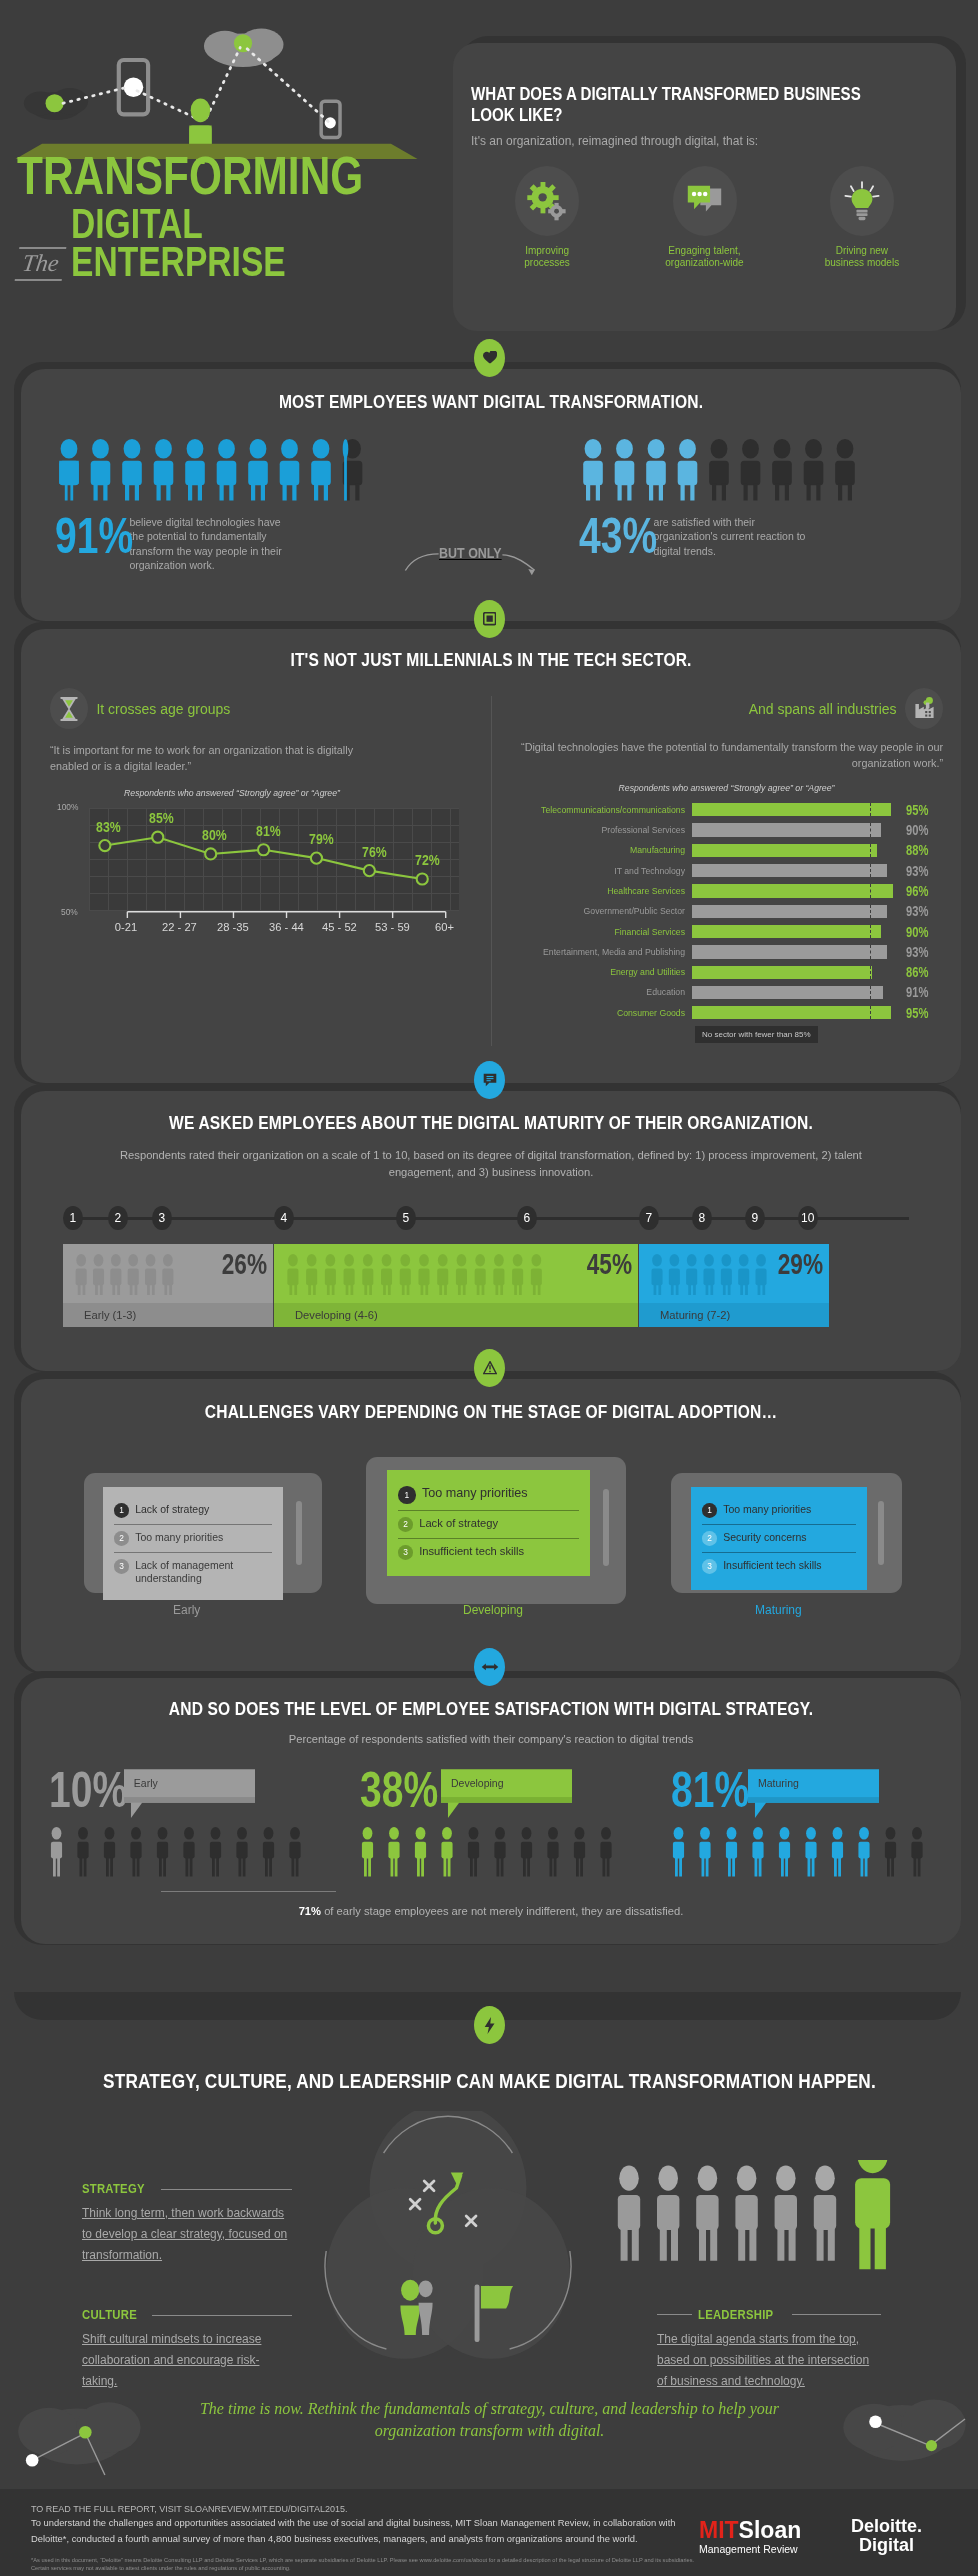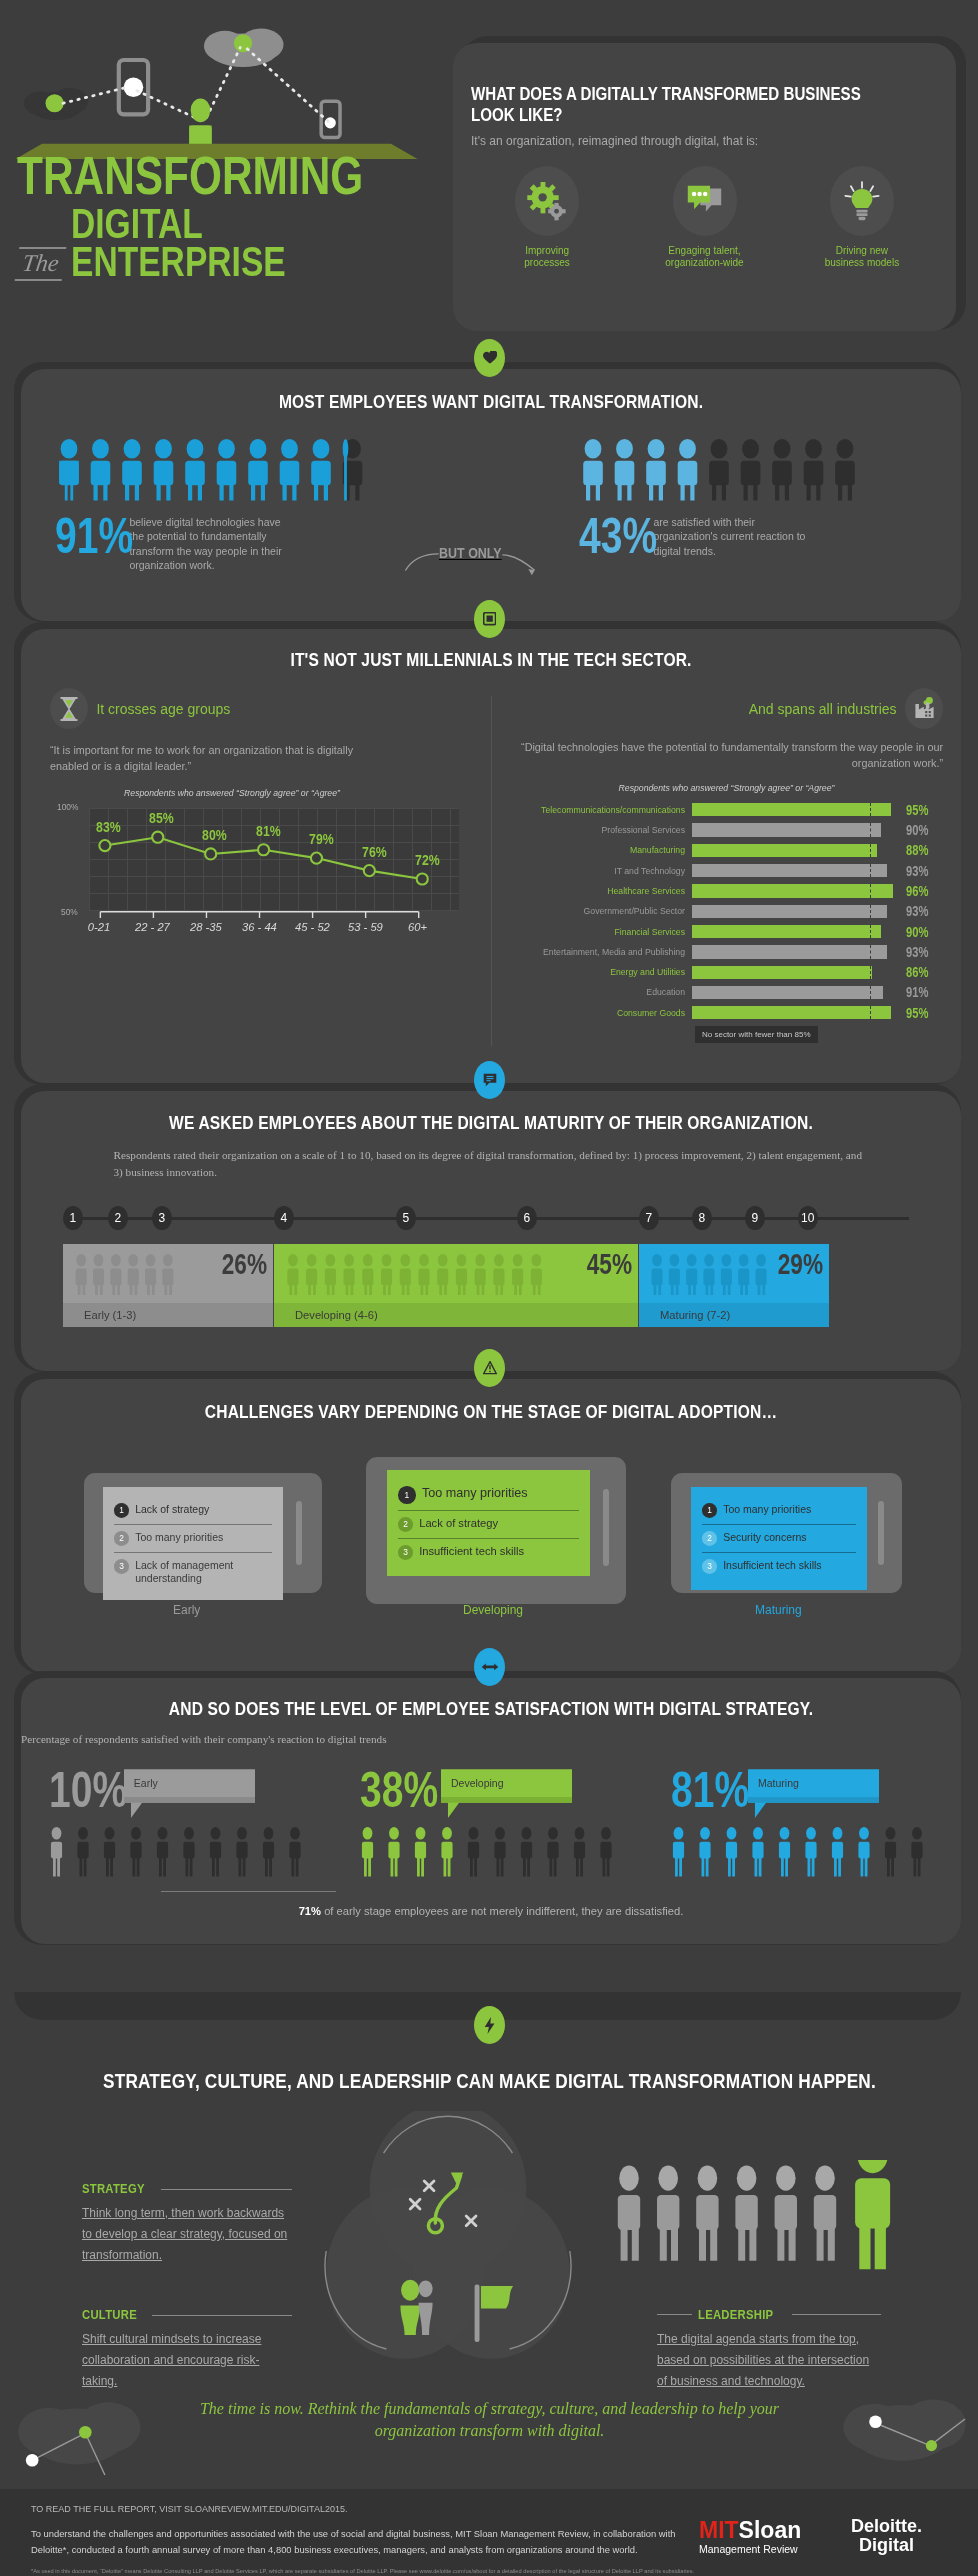--- a/index.html
+++ b/index.html
@@ -19,21 +19,21 @@
   }
   .badge.green { background:#8cc63e; }
   .badge.blue  { background:#23a8df; }
 
   h2.sect {
     color:#ffffff; font-weight:bold; text-align:center;
     font-size:19px; letter-spacing:0.2px;
     font-family:"Liberation Sans Narrow","Liberation Sans",sans-serif;
     transform:scaleX(.82); transform-origin:center;
   }
-  .sub { color:#b3b3b3; text-align:left; font-size:11.2px; line-height:1.55;font-family:Liberation Serif, serif; }
+  .sub { color:#b3b3b3; text-align:center; font-size:11.2px; line-height:1.55; }
   .green { color:#8cc63e; }
   .blue  { color:#23a8df; }
   .grey  { color:#9a9a9a; }
 
   
   .hdr-art { position:absolute; left:0; top:0; width:433px; height:161px; }
   .title-block { position:absolute; left:17px; top:152px; width:419px; }
   .title-main {
     color:#8cc63e; font-size:53px; font-weight:bold; line-height:.92;
     font-family:"Liberation Sans Narrow","Liberation Sans",sans-serif;
@@ -474,21 +474,21 @@
           </g>
         </svg>
         <div class="pt-lbl" style="left:4.2px;  top:9.8px;">83%</div>
         <div class="pt-lbl" style="left:57px; top:1.4px;">85%</div>
         <div class="pt-lbl" style="left:110px;top:18px;">80%</div>
         <div class="pt-lbl" style="left:164px;top:14px;">81%</div>
         <div class="pt-lbl" style="left:217px;top:22.4px;">79%</div>
         <div class="pt-lbl" style="left:270px;top:35px;">76%</div>
         <div class="pt-lbl" style="left:323px;top:43px;">72%</div>
       </div>
-      <div style="position:relative; margin-left:35px; width:370px; height:24px;font-style:italic;">
+      <div style="position:relative; margin-left:62px; width:370px; height:24px;">
         <svg width="370" height="9.8" viewBox="0 0 530 14">
             <line x1="22" y1="1" x2="478" y2="1" stroke="#ddd" stroke-width="2"></line>
           <g stroke="#ddd" stroke-width="2">
             <line x1="22" y1="1" x2="22" y2="10"></line>
               <line x1="98" y1="1" x2="98" y2="10"></line>
               <line x1="174" y1="1" x2="174" y2="10"></line>
             <line x1="250" y1="1" x2="250" y2="10"></line>
               <line x1="326" y1="1" x2="326" y2="10"></line>
               <line x1="402" y1="1" x2="402" y2="10"></line>
             <line x1="478" y1="1" x2="478" y2="10"></line>
@@ -1246,21 +1246,21 @@
     </g>
     <circle cx="46" cy="129" r="9" fill="#ffffff"></circle>
       <circle cx="122" cy="89" r="9" fill="#8cc63e"></circle>
     <circle cx="1252" cy="74" r="9" fill="#ffffff"></circle>
       <circle cx="1332" cy="108" r="8" fill="#8cc63e"></circle>
   </svg>
 
   <div class="footer">
     <div style="position:absolute; left:31px; top:15.4px; width:671px;">
       <div class="foot-a">TO READ THE FULL REPORT, VISIT SLOANREVIEW.MIT.EDU/DIGITAL2015.</div>
-      <div class="foot-b" style="margin-top:12px;">To understand the challenges and opportunities associated with the use of social and digital business, MIT Sloan Management Review, in collaboration with Deloitte*, conducted a fourth annual survey of more than 4,800 business executives, managers, and analysts from organizations around the world.</div>
+      <div class="foot-b" style="margin-top:1px;">To understand the challenges and opportunities associated with the use of social and digital business, MIT Sloan Management Review, in collaboration with Deloitte*, conducted a fourth annual survey of more than 4,800 business executives, managers, and analysts from organizations around the world.</div>
       <div class="foot-c" style="margin-top:8.4px;">*As used in this document, “Deloitte” means Deloitte Consulting LLP and Deloitte Services LP, which are separate subsidiaries of Deloitte LLP. Please see www.deloitte.com/us/about for a detailed description of the legal structure of Deloitte LLP and its subsidiaries. Certain services may not available to attest clients under the rules and regulations of public accounting.</div>
     </div>
     <div style="position:absolute; left:699px; top:28px;">
       <div style="display:flex; align-items:baseline;">
         <span style="color:#e2231a; font-size:23px; font-weight:bold; font-family:'Liberation Sans Narrow','Liberation Sans',sans-serif;">MIT</span>
         <span style="color:#ffffff; font-size:23px; font-weight:bold;">Sloan</span>
       </div>
       <div style="color:#ffffff; font-size:10.5px; margin-top:-1.4px;">Management Review</div>
     </div>
     <div style="position:absolute; left:851px; top:28px;text-align:center;">

